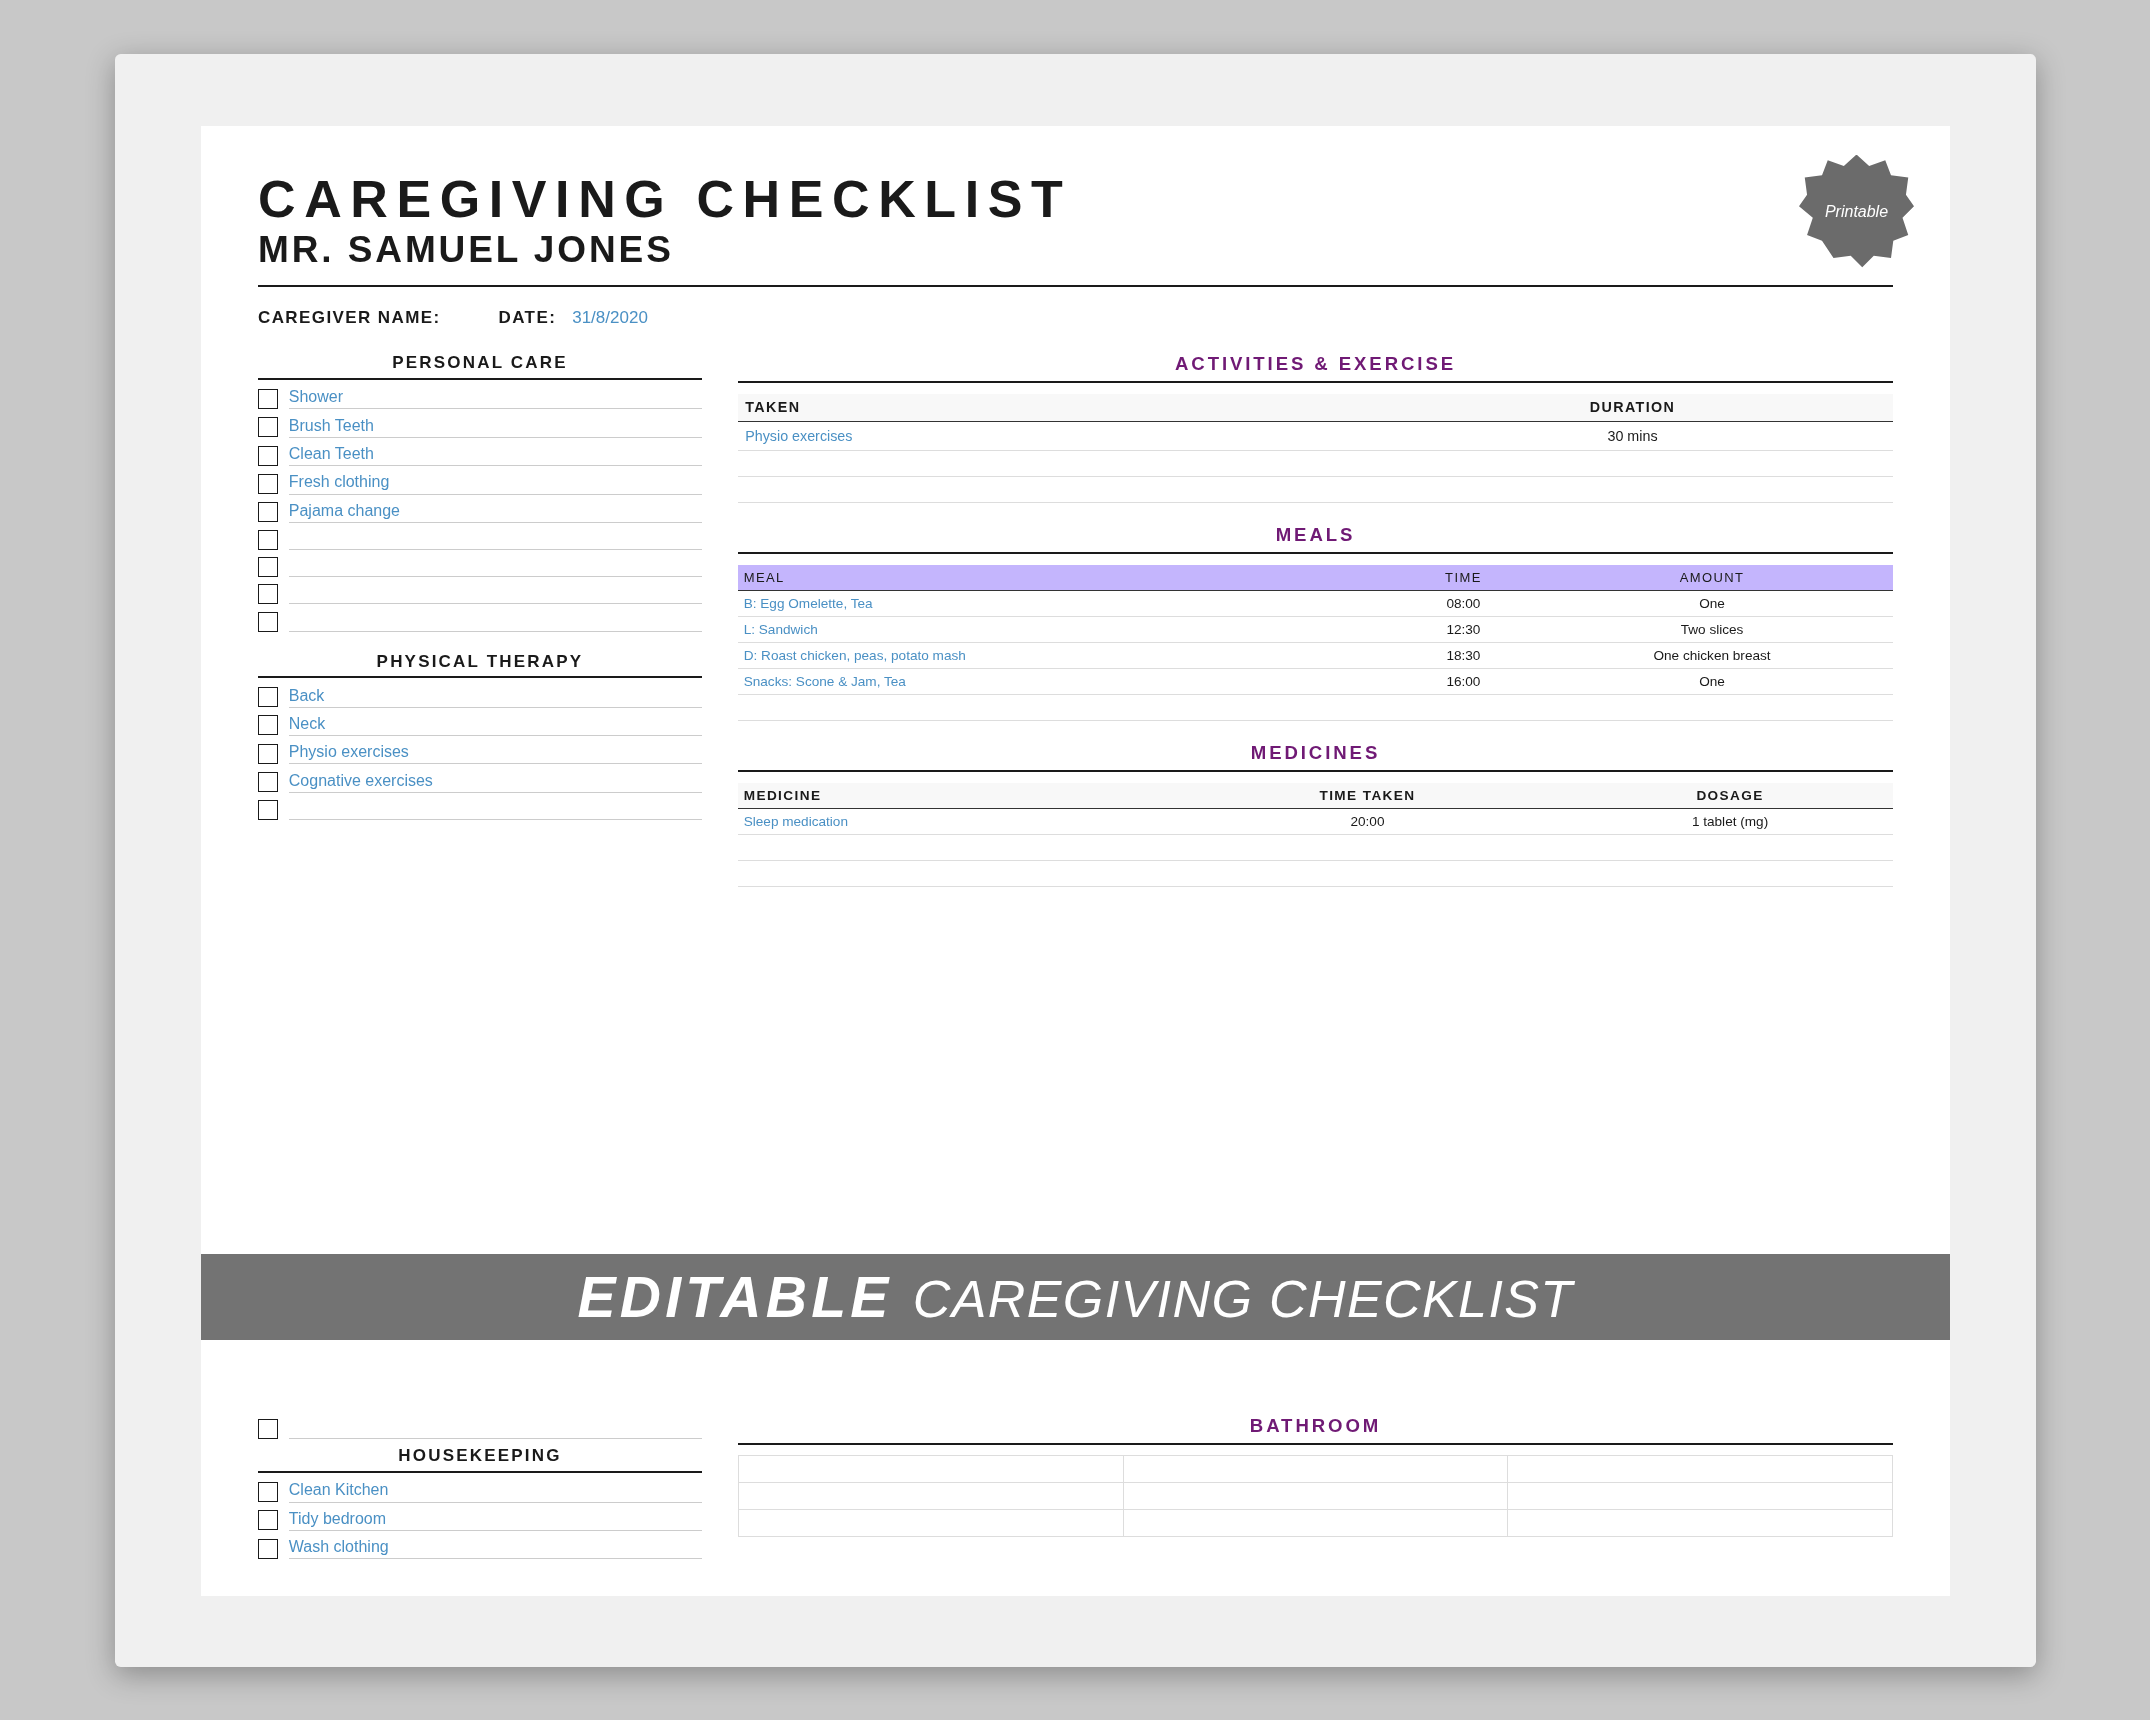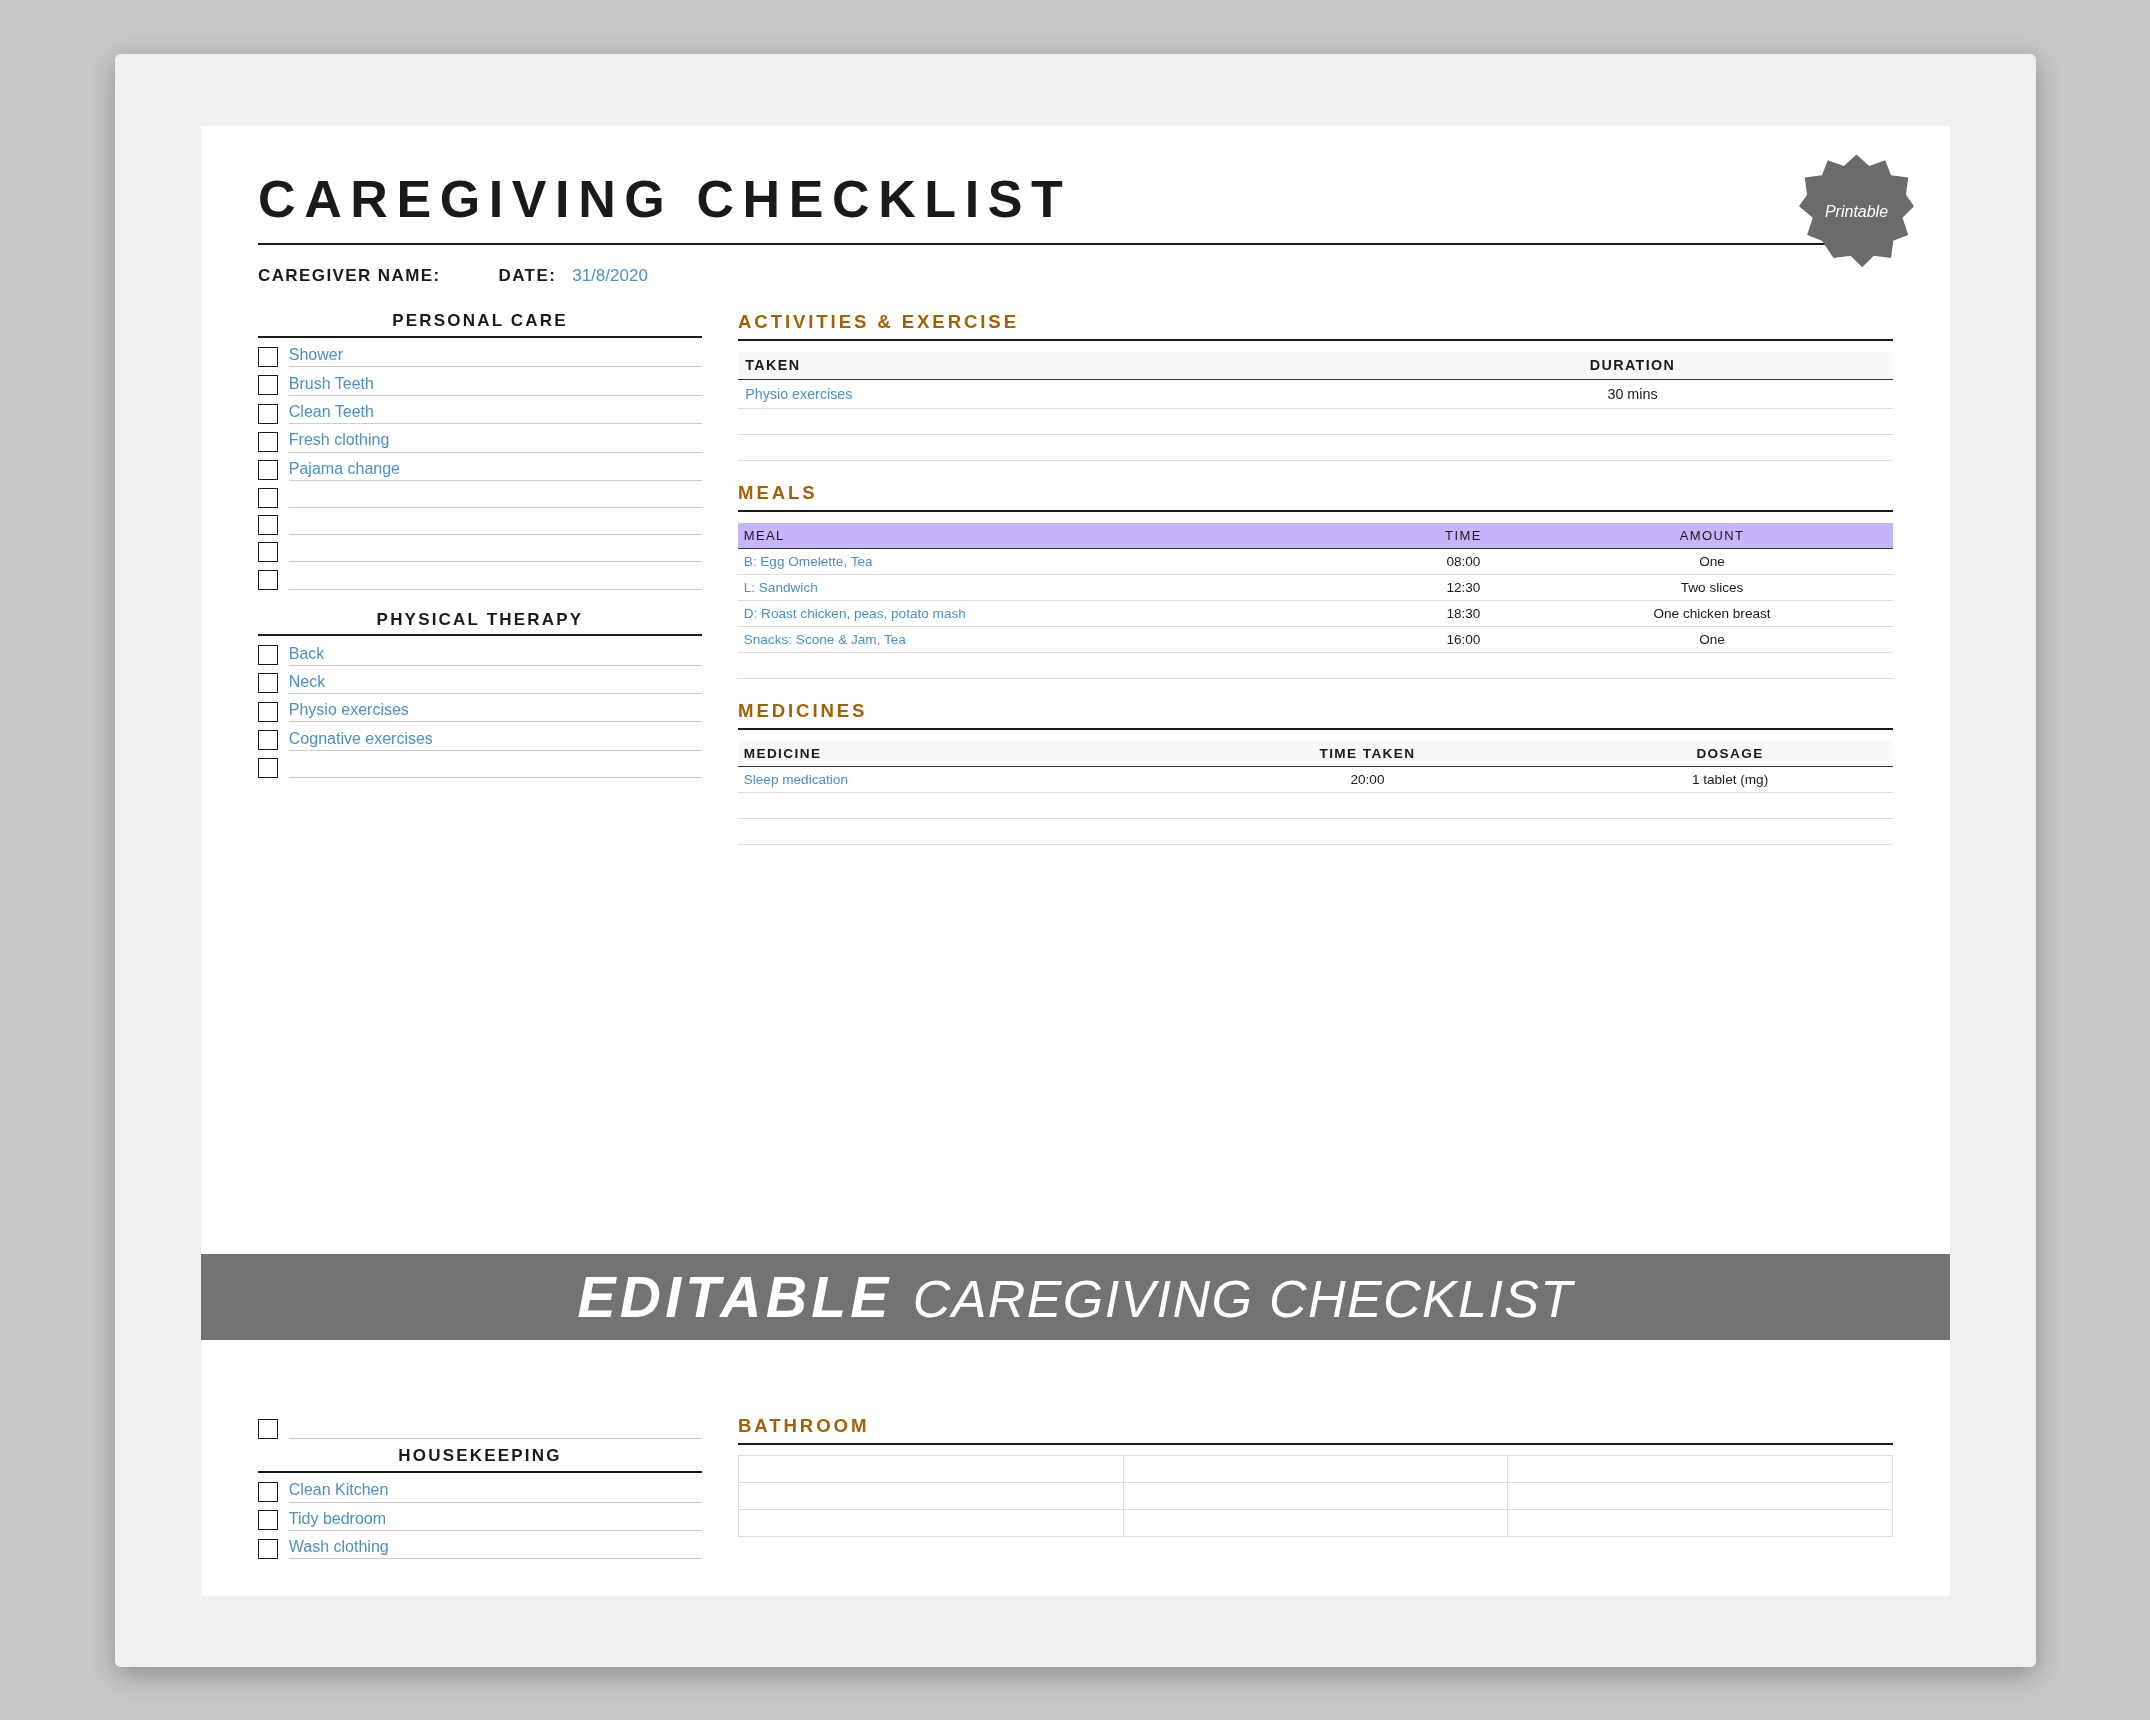--- a/index.html
+++ b/index.html
@@ -127,24 +127,25 @@
       width: 444px;
       flex-shrink: 0;
     }
 
     .right-col {
       flex: 1;
     }
 
     
     .section-header {
+      text-align: center;
       font-size: 18.6px;
       font-weight: 700;
       letter-spacing: 2.9px;
-      color: #a16207;
+      color: #701a75;
       border-bottom: 2.2px solid #1a1a1a;
       padding-bottom: 5.7px;
       margin-bottom: 10.8px;
       text-transform: uppercase;
     }
 
     .section-header-left {
       text-align: center;
       font-size: 17px;
       font-weight: 700;
@@ -370,20 +371,21 @@
 
 <div class="page-bg">
   <div class="document">
 
     <div class="printable-badge">
       <span class="printable-badge-text">Printable</span>
     </div>
 
     <div class="header">
       <div class="main-title">CAREGIVING CHECKLIST</div>
+      <div class="sub-title">MR. SAMUEL JONES</div>
     </div>
 
     <div class="info-row">
       <span class="info-label">CAREGIVER NAME:</span>
       <div class="date-section">
         <span class="info-label">DATE:</span>
         <span class="date-value">31/8/2020</span>
       </div>
     </div>
 

